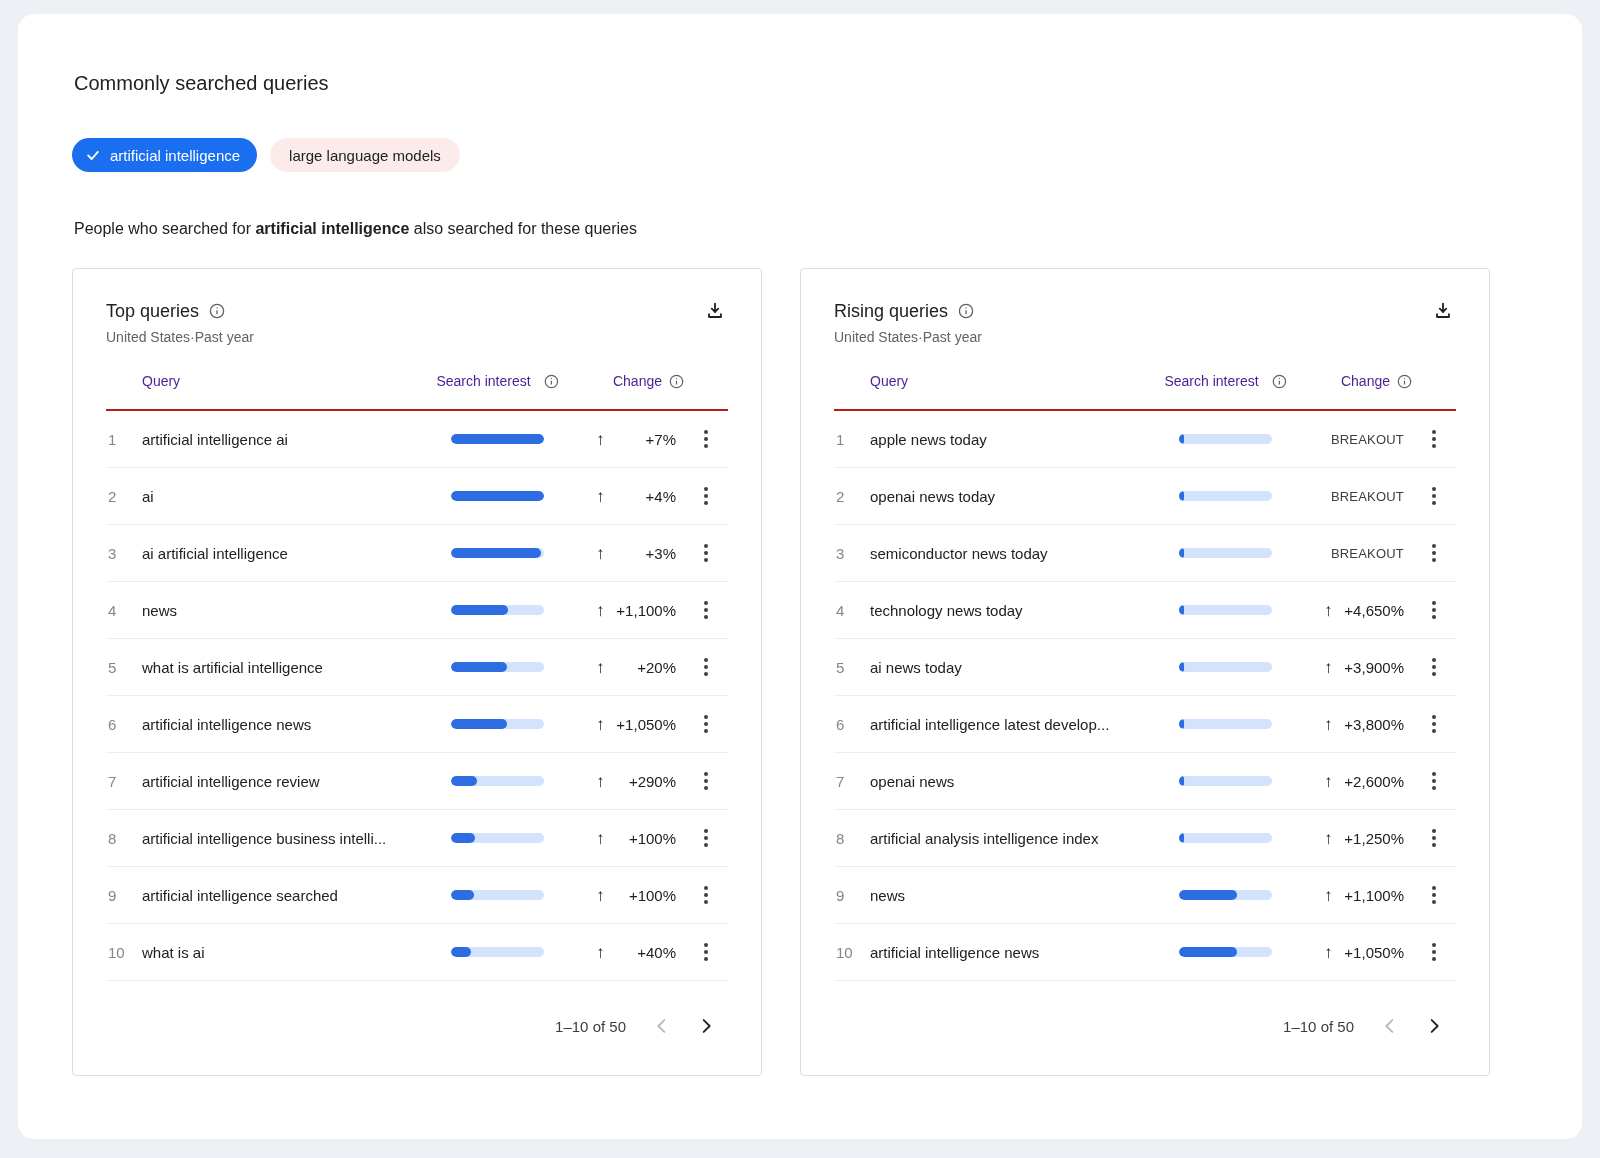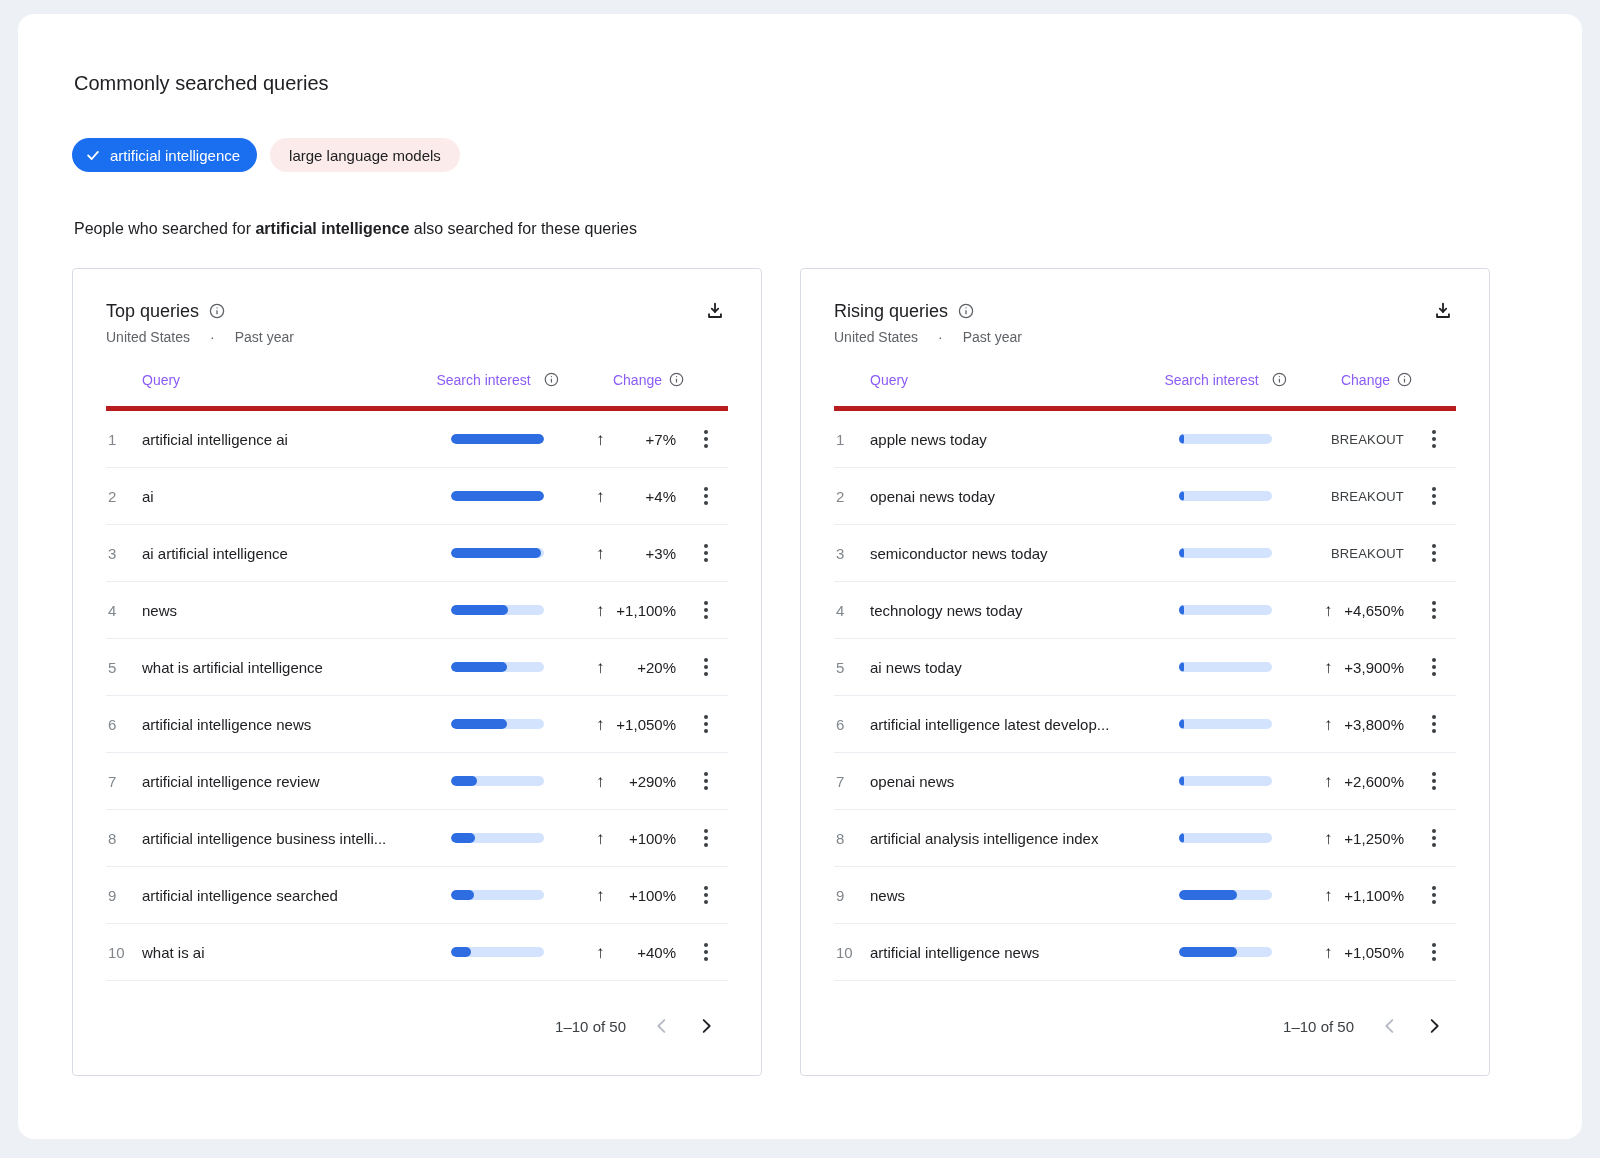--- a/index.html
+++ b/index.html
@@ -37,26 +37,26 @@
   .qcard-title-row { display:flex; align-items:center; gap:10px; padding-top:29px; }
   .qcard-title { font-size:18px; font-weight:500; color:#202124; line-height:24px; }
   .info-btn {
     background:none; border:none; padding:0; cursor:pointer; color:#5f6368;
     display:inline-flex; align-items:center;
   }
   .dl-btn {
     margin-left:auto; background:none; border:none; cursor:pointer; color:#202124;
     display:inline-flex; align-items:center; padding:2px;
   }
-  .qcard-sub { margin-top:5px; font-size:14px; color:#5f6368; display:flex; gap:20px; align-items:center; }
+  .qcard-sub { margin-top:5px; font-size:14px; color:#5f6368; display:flex; gap:0; align-items:center; }
 
   .grid-row { display:grid; grid-template-columns:36px 1fr 93px 140px 44px; align-items:center; }
   .thead {
-    height:58px; border-bottom:5px solid #b91c1c; margin-top:8px;
-    font-size:14px; color:#8b5cf6;
+    height:58px; border-bottom:2px solid #b91c1c; margin-top:8px;
+    font-size:14px; color:#4c1d95;
   }
   .th-interest { position:relative; height:100%; }
   .th-interest-inner {
     position:absolute; top:50%; left:50%; transform:translate(-50%,-50%);
     display:flex; align-items:center; gap:13px; white-space:nowrap;
   }
   .th-change { display:flex; align-items:center; gap:7px; justify-content:flex-end; white-space:nowrap; }
 
   .row { height:57px; border-bottom:1px solid #eceef3; }
   .rank { font-size:15px; color:#80868b; padding-left:2px; }

